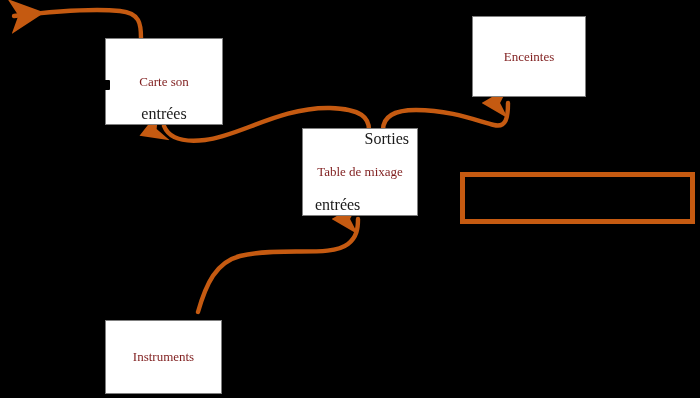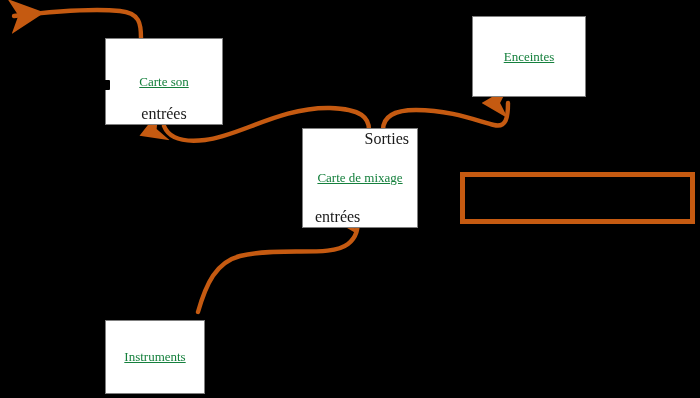--- a/index.html
+++ b/index.html
@@ -22,23 +22,22 @@
     box-sizing: border-box;
     color: #202020;
   }
   .node-label {
     position: absolute;
     left: 0;
     right: 0;
     text-align: center;
     font-size: 13px;
     line-height: 16px;
-    color: #15803d;
+    color: #7f1d1d;
     white-space: nowrap;
-    text-decoration: underline;
   }
   .node-label.center {
     top: 50%;
     transform: translateY(-50%);
   }
   .port-label {
     position: absolute;
     font-size: 16px;
     line-height: 14px;
     color: #1a1a1a;
@@ -116,25 +115,25 @@
   <div class="node-box" style="left:105px; top:38px; width:118px; height:87px;">
     <div class="node-label center">Carte son</div>
     <div class="port-label port-in-cs">entrées</div>
   </div>
   <div class="left-notch" style="left:103px; top:80px;"></div>
 
   <div class="node-box" style="left:472px; top:16px; width:114px; height:81px;">
     <div class="node-label center">Enceintes</div>
   </div>
 
-  <div class="node-box" style="left:302px; top:128px; width:116px; height:100px;">
+  <div class="node-box" style="left:302px; top:128px; width:116px; height:88px;">
     <div class="port-label port-out-tm">Sorties</div>
-    <div class="node-label center">Carte de mixage</div>
+    <div class="node-label center">Table de mixage</div>
     <div class="port-label port-in-tm">entrées</div>
   </div>
 
-  <div class="node-box" style="left:105px; top:320px; width:100px; height:74px;">
+  <div class="node-box" style="left:105px; top:320px; width:117px; height:74px;">
     <div class="node-label center">Instruments</div>
   </div>
 
   <div class="empty-frame" style="left:460px; top:172px; width:235px; height:52px; border:5px solid #c55a11;"></div>
 
 </div>
 
 </body></html>

